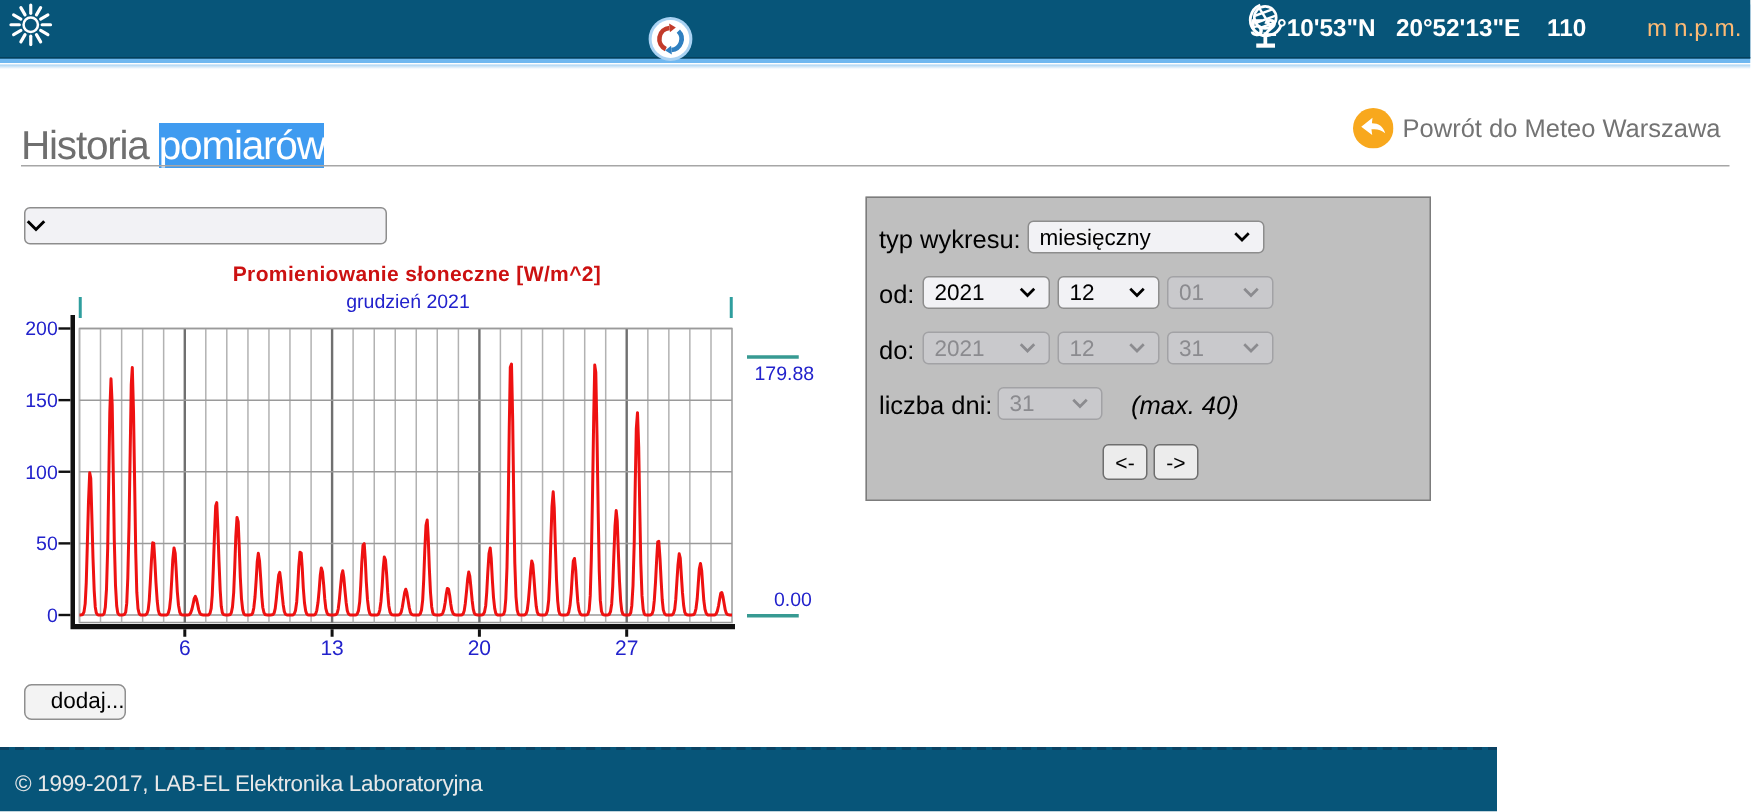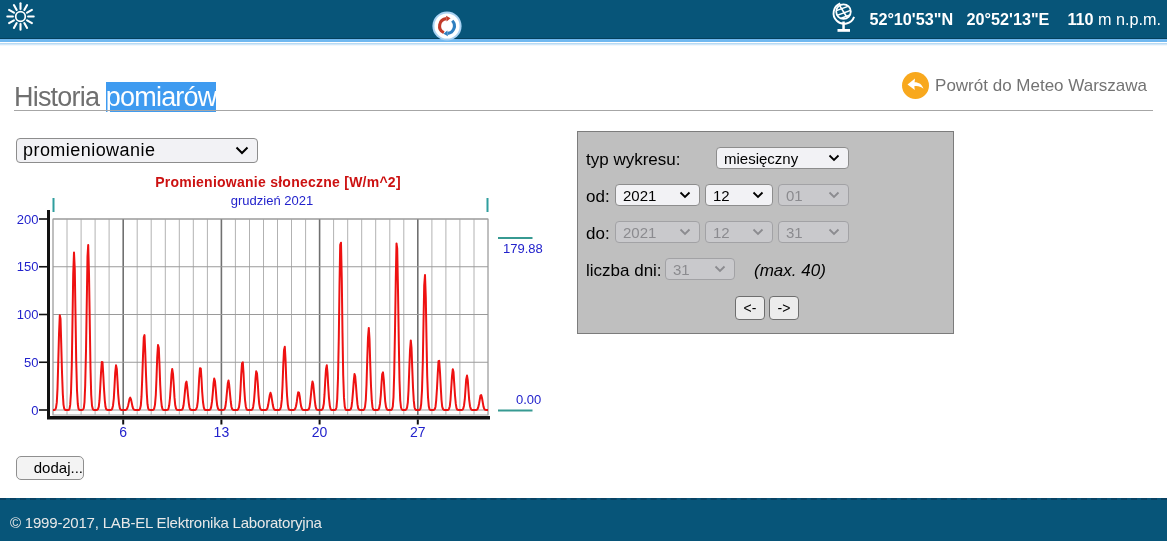--- a/index.html
+++ b/index.html
@@ -5,21 +5,21 @@
 <style>
   * { margin:0; padding:0; box-sizing:border-box; }
   html,body { width:1167px; height:541px; background:#fff; font-family:"Liberation Sans", sans-serif; overflow:hidden; }
   body { position:relative; }
   .abs { position:absolute; }
 
   
   #hdr { position:absolute; left:0; top:0; width:1167px; height:39px; background:#075579; border-bottom:1px solid #05405c; box-shadow:0 3px 0 #70b8f0; }
   #hdr-title { position:absolute; left:44px; top:4px; color:#fff; font-size:22px; font-weight:bold; letter-spacing:-0.2px; }
   #coords { position:absolute; right:6px; top:10px; color:#fff; font-size:16.2px; font-weight:bold; }
-  #coords .thin { font-weight:normal; color:#ffffff; }
+  #coords .thin { font-weight:normal; color:#fdba74;margin-left:36px; }
 
   
   #h1 { position:absolute; left:14px; top:83.5px; font-size:27px; line-height:26px; color:#6f6f6f; letter-spacing:-0.8px; }
   #h1 .sel { background:#3f9bf0; color:#fff; }
   #rule { position:absolute; left:14px; top:110px; width:1139px; height:0; border-top:1px solid #a6a6a6; }
   #back { position:absolute; top:72px; right:20px; height:27px; }
   #back span { position:absolute; right:0; top:4px; color:#737373; font-size:17px; white-space:nowrap; }
   #back svg { position:absolute; right:218px; top:0; }
 
   
@@ -30,21 +30,21 @@
 
   
   #panel { position:absolute; left:577px; top:131px; width:377px; height:203px; background:#bfbfbf; border:1px solid #7c7c7c; }
   .plabel { position:absolute; font-size:17px; color:#000; }
 
   .btn { position:absolute; border:1px solid #6e6e6e; border-radius:4px; background:#ececec; font-size:14px; color:#000; text-align:center; font-family:"Liberation Sans", sans-serif; }
 
   #dodaj { position:absolute; left:16px; top:456px; width:68px; height:24px; border:1px solid #8f8f8f; border-radius:5px; background:#f3f3f3; font-size:15px; text-align:right; line-height:21px; }
 
   
-  #ftr { position:absolute; left:0; top:498px; width:1167px; height:43px; background:#075579; border-top:2px dashed #0a4263; color:#e8e8e8; font-size:16px; }
+  #ftr { position:absolute; left:0; top:498px; width:998px; height:43px; background:#075579; border-top:2px dashed #0a4263; color:#e8e8e8; font-size:16px; }
   #ftr .l { position:absolute; left:10px; top:14px; font-size:15px; letter-spacing:-0.2px; }
   #ftr .r { position:absolute; right:19px; top:14px; font-size:15px; letter-spacing:-0.2px; }
 </style>
 </head>
 <body>
 
 <div class="abs" style="left:0;top:43px;width:1167px;height:3px;background:linear-gradient(#a8d2f2,#ffffff);"></div>
 <div id="hdr">
   <svg class="abs" style="left:6px;top:2px;" width="29" height="29" viewBox="0 0 29 29">
     <circle cx="14.5" cy="14.5" r="4.8" fill="none" stroke="#fff" stroke-width="1.7"></circle>
@@ -96,21 +96,20 @@
 <div id="rule"></div>
 <div id="back">
   <svg width="27" height="27" viewBox="0 0 27 27">
     <circle cx="13.5" cy="13.5" r="13.5" fill="#f8a81d"></circle>
     <path d="M5.5 12.5 L13 6.5 L12.6 10.2 C17 10.2 20 12.2 21.5 16.8 C18.6 14.4 16 13.8 12.3 14.2 L12.8 18 Z" fill="#fff"></path>
   </svg>
   <span>Powrót do Meteo Warszawa</span>
 </div>
 
 <div class="sel-box" style="left:16px;top:138px;width:242px;height:25px;font-size:18px;letter-spacing:0.45px;">
-  <span class="txt" style="padding-left:6px;">promieniowanie</span>
   <svg width="14" height="9" viewBox="0 0 14 9">
       <path d="M1.5 1.5 L7 7 L12.5 1.5" fill="none" stroke="#000" stroke-width="2"></path>
     </svg>
 </div>
 
 <svg id="chart" class="abs" style="left:0;top:172px;" width="560" height="290" viewBox="0 0 560 290">
 <text x="278" y="15" text-anchor="middle" font-size="14" font-weight="bold" letter-spacing="0.25" fill="#cc1111">Promieniowanie słoneczne [W/m^2]</text>
 <text x="272" y="33" text-anchor="middle" font-size="13" fill="#2222cc">grudzień 2021</text>
 <rect x="52.5" y="26" width="2" height="14" fill="#2f9e9e"></rect>
 <rect x="486.5" y="26" width="2" height="14" fill="#2f9e9e"></rect>
@@ -174,21 +173,21 @@
 <text x="417.8" y="264.5" text-anchor="middle" font-size="14" fill="#2222cc">27</text>
 <path d="M53.0 238.0 L53.8 238.0 L54.5 237.9 L55.2 237.6 L56.0 235.9 L56.8 230.4 L57.5 216.6 L58.2 192.1 L59.0 162.6 L59.8 143.2 L60.5 146.8 L61.2 170.9 L62.0 200.2 L62.8 221.7 L63.5 232.6 L64.2 236.6 L65.0 237.7 L65.8 238.0 L66.5 238.0 L67.2 238.0 L68.0 238.0 L68.8 237.8 L69.5 236.9 L70.2 232.9 L71.0 220.7 L71.8 193.2 L72.5 148.9 L73.2 102.6 L74.0 80.5 L74.8 97.8 L75.5 142.6 L76.2 188.3 L77.0 218.2 L77.8 232.0 L78.5 236.6 L79.2 237.7 L80.0 238.0 L80.8 238.0 L81.5 238.0 L82.2 237.9 L83.0 237.6 L83.8 236.1 L84.5 230.1 L85.2 213.3 L86.0 178.7 L86.8 129.0 L87.5 84.6 L88.2 73.0 L89.0 102.1 L89.8 152.4 L90.5 196.7 L91.2 222.8 L92.0 233.7 L92.8 237.1 L93.5 237.8 L94.2 238.0 L95.0 238.0 L95.8 238.0 L96.5 238.0 L97.2 237.8 L98.0 237.1 L98.8 234.6 L99.5 228.2 L100.2 216.3 L101.0 201.0 L101.8 189.9 L102.5 190.1 L103.2 201.5 L104.0 216.7 L104.8 228.5 L105.5 234.8 L106.2 237.2 L107.0 237.8 L107.8 238.0 L108.5 238.0 L109.2 238.0 L110.0 238.0 L110.8 238.0 L111.5 237.7 L112.2 236.8 L113.0 233.7 L113.8 226.5 L114.5 214.4 L115.2 200.9 L116.0 193.3 L116.8 196.9 L117.5 209.0 L118.2 222.4 L119.0 231.5 L119.8 236.0 L120.5 237.5 L121.2 237.9 L122.0 238.0 L122.8 238.0 L123.5 238.0 L124.2 238.0 L125.0 238.0 L125.8 237.9 L126.5 237.5 L127.2 236.4 L128.0 234.0 L128.8 230.4 L129.5 226.9 L130.2 225.6 L131.0 227.4 L131.8 231.1 L132.5 234.6 L133.2 236.7 L134.0 237.6 L134.8 237.9 L135.5 238.0 L136.2 238.0 L137.0 238.0 L137.8 238.0 L138.5 238.0 L139.2 237.8 L140.0 236.9 L140.8 233.6 L141.5 224.7 L142.2 207.4 L143.0 184.1 L143.8 165.3 L144.5 163.1 L145.2 178.9 L146.0 202.4 L146.8 221.5 L147.5 232.2 L148.2 236.4 L149.0 237.7 L149.8 237.9 L150.5 238.0 L151.2 238.0 L152.0 238.0 L152.8 237.9 L153.5 237.7 L154.2 236.5 L155.0 232.6 L155.8 223.0 L156.5 206.0 L157.2 185.9 L158.0 173.0 L158.8 176.0 L159.5 192.8 L160.2 212.8 L161.0 227.2 L161.8 234.5 L162.5 237.1 L163.2 237.8 L164.0 238.0 L164.8 238.0 L165.5 238.0 L166.2 238.0 L167.0 237.9 L167.8 237.7 L168.5 236.6 L169.2 233.3 L170.0 226.0 L170.8 214.4 L171.5 202.4 L172.2 196.9 L173.0 201.8 L173.8 213.5 L174.5 225.4 L175.2 233.0 L176.0 236.5 L176.8 237.7 L177.5 237.9 L178.2 238.0 L179.0 238.0 L179.8 238.0 L180.5 238.0 L181.2 237.9 L182.0 237.7 L182.8 236.6 L183.5 233.6 L184.2 227.5 L185.0 218.9 L185.8 211.4 L186.5 209.6 L187.2 214.8 L188.0 223.5 L188.8 231.1 L189.5 235.5 L190.2 237.3 L191.0 237.8 L191.8 238.0 L192.5 238.0 L193.2 238.0 L194.0 238.0 L194.8 238.0 L195.5 237.8 L196.2 237.2 L197.0 235.0 L197.8 229.3 L198.5 218.8 L199.2 205.6 L200.0 196.2 L200.8 196.7 L201.5 206.8 L202.2 220.0 L203.0 230.0 L203.8 235.3 L204.5 237.3 L205.2 237.9 L206.0 238.0 L206.8 238.0 L207.5 238.0 L208.2 238.0 L209.0 238.0 L209.8 237.8 L210.5 237.1 L211.2 234.9 L212.0 229.7 L212.8 221.1 L213.5 211.7 L214.2 206.6 L215.0 209.3 L215.8 218.0 L216.5 227.3 L217.2 233.6 L218.0 236.6 L218.8 237.7 L219.5 237.9 L220.2 238.0 L221.0 238.0 L221.8 238.0 L222.5 238.0 L223.2 237.9 L224.0 237.7 L224.8 236.8 L225.5 234.0 L226.2 228.2 L227.0 219.5 L227.8 211.3 L228.5 208.5 L229.2 213.0 L230.0 221.9 L230.8 230.0 L231.5 235.0 L232.2 237.1 L233.0 237.8 L233.8 238.0 L234.5 238.0 L235.2 238.0 L236.0 238.0 L236.8 238.0 L237.5 237.9 L238.2 237.2 L239.0 235.1 L239.8 229.2 L240.5 218.0 L241.2 203.1 L242.0 191.4 L242.8 190.4 L243.5 200.8 L244.2 215.8 L245.0 227.8 L245.8 234.4 L246.5 237.0 L247.2 237.8 L248.0 238.0 L248.8 238.0 L249.5 238.0 L250.2 238.0 L251.0 238.0 L251.8 237.8 L252.5 237.1 L253.2 234.7 L254.0 228.8 L254.8 218.6 L255.5 206.7 L256.2 199.3 L257.0 201.4 L257.8 211.5 L258.5 223.3 L259.2 231.8 L260.0 236.0 L260.8 237.5 L261.5 237.9 L262.2 238.0 L263.0 238.0 L263.8 238.0 L264.5 238.0 L265.2 238.0 L266.0 237.9 L266.8 237.4 L267.5 236.0 L268.2 232.8 L269.0 227.9 L269.8 223.0 L270.5 220.8 L271.2 223.0 L272.0 227.9 L272.8 232.8 L273.5 236.0 L274.2 237.4 L275.0 237.9 L275.8 238.0 L276.5 238.0 L277.2 238.0 L278.0 238.0 L278.8 238.0 L279.5 237.8 L280.2 237.2 L281.0 234.7 L281.8 227.9 L282.5 214.1 L283.2 194.7 L284.0 178.2 L284.8 174.7 L285.5 186.8 L286.2 206.3 L287.0 223.0 L287.8 232.6 L288.5 236.5 L289.2 237.7 L290.0 237.9 L290.8 238.0 L291.5 238.0 L292.2 238.0 L293.0 238.0 L293.8 237.9 L294.5 237.6 L295.2 236.7 L296.0 234.2 L296.8 229.7 L297.5 224.1 L298.2 220.3 L299.0 220.7 L299.8 225.0 L300.5 230.6 L301.2 234.7 L302.0 236.9 L302.8 237.7 L303.5 237.9 L304.2 238.0 L305.0 238.0 L305.8 238.0 L306.5 238.0 L307.2 238.0 L308.0 237.8 L308.8 237.2 L309.5 235.1 L310.2 230.3 L311.0 222.4 L311.8 213.8 L312.5 209.4 L313.2 212.1 L314.0 220.1 L314.8 228.5 L315.5 234.1 L316.2 236.8 L317.0 237.7 L317.8 237.9 L318.5 238.0 L319.2 238.0 L320.0 238.0 L320.8 238.0 L321.5 237.9 L322.2 237.5 L323.0 236.0 L323.8 231.8 L324.5 222.7 L325.2 209.5 L326.0 197.1 L326.8 193.3 L327.5 200.5 L328.2 214.0 L329.0 226.2 L329.8 233.6 L330.5 236.7 L331.2 237.7 L332.0 238.0 L332.8 238.0 L333.5 238.0 L334.2 238.0 L335.0 237.9 L335.8 237.4 L336.5 235.2 L337.2 227.2 L338.0 206.1 L338.8 165.9 L339.5 113.3 L340.2 72.9 L341.0 70.7 L341.8 108.3 L342.5 161.1 L343.2 203.1 L344.0 225.9 L344.8 234.8 L345.5 237.3 L346.2 237.9 L347.0 238.0 L347.8 238.0 L348.5 238.0 L349.2 238.0 L350.0 237.8 L350.8 237.1 L351.5 234.8 L352.2 229.2 L353.0 219.7 L353.8 208.6 L354.5 202.0 L355.2 204.3 L356.0 213.8 L356.8 224.7 L357.5 232.4 L358.2 236.2 L359.0 237.6 L359.8 237.9 L360.5 238.0 L361.2 238.0 L362.0 238.0 L362.8 238.0 L363.5 237.9 L364.2 237.3 L365.0 235.0 L365.8 228.0 L366.5 212.7 L367.2 189.1 L368.0 165.5 L368.8 155.9 L369.5 166.8 L370.2 190.7 L371.0 214.0 L371.8 228.7 L372.5 235.2 L373.2 237.4 L374.0 237.9 L374.8 238.0 L375.5 238.0 L376.2 238.0 L377.0 238.0 L377.8 237.9 L378.5 237.5 L379.2 236.0 L380.0 231.7 L380.8 223.4 L381.5 211.8 L382.2 202.1 L383.0 200.3 L383.8 207.8 L384.5 219.4 L385.2 229.3 L386.0 234.9 L386.8 237.1 L387.5 237.8 L388.2 238.0 L389.0 238.0 L389.8 238.0 L390.5 238.0 L391.2 237.9 L392.0 237.3 L392.8 234.5 L393.5 225.1 L394.2 201.4 L395.0 158.7 L395.8 106.6 L396.5 71.4 L397.2 76.3 L398.0 118.0 L398.8 169.8 L399.5 208.4 L400.2 228.1 L401.0 235.5 L401.8 237.5 L402.5 237.9 L403.2 238.0 L404.0 238.0 L404.8 238.0 L405.5 237.9 L406.2 237.5 L407.0 235.8 L407.8 230.6 L408.5 218.7 L409.2 199.3 L410.0 178.7 L410.8 168.4 L411.5 175.5 L412.2 195.1 L413.0 215.4 L413.8 228.9 L414.5 235.2 L415.2 237.3 L416.0 237.9 L416.8 238.0 L417.5 238.0 L418.2 238.0 L419.0 238.0 L419.8 237.7 L420.5 236.5 L421.2 231.8 L422.0 218.5 L422.8 190.7 L423.5 150.4 L424.2 113.7 L425.0 103.1 L425.8 125.9 L426.5 166.8 L427.2 203.4 L428.0 225.1 L428.8 234.3 L429.5 237.2 L430.2 237.9 L431.0 238.0 L431.8 238.0 L432.5 238.0 L433.2 238.0 L434.0 237.8 L434.8 237.1 L435.5 234.7 L436.2 228.3 L437.0 216.3 L437.8 200.8 L438.5 189.2 L439.2 188.9 L440.0 200.3 L440.8 215.8 L441.5 228.0 L442.2 234.6 L443.0 237.1 L443.8 237.8 L444.5 238.0 L445.2 238.0 L446.0 238.0 L446.8 238.0 L447.5 238.0 L448.2 237.8 L449.0 236.9 L449.8 234.2 L450.5 227.8 L451.2 216.8 L452.0 204.4 L452.8 197.2 L453.5 200.1 L454.2 211.1 L455.0 223.3 L455.8 231.9 L456.5 236.1 L457.2 237.5 L458.0 237.9 L458.8 238.0 L459.5 238.0 L460.2 238.0 L461.0 238.0 L461.8 237.9 L462.5 237.7 L463.2 236.7 L464.0 233.7 L464.8 227.2 L465.5 217.2 L466.2 207.4 L467.0 203.6 L467.8 208.5 L468.5 218.6 L469.2 228.2 L470.0 234.2 L470.8 236.9 L471.5 237.7 L472.2 238.0 L473.0 238.0 L473.8 238.0 L474.5 238.0 L475.2 238.0 L476.0 238.0 L476.8 237.8 L477.5 237.1 L478.2 235.4 L479.0 232.0 L479.8 227.4 L480.5 223.5 L481.2 223.0 L482.0 226.0 L482.8 230.7 L483.5 234.6 L484.2 236.8 L485.0 237.7 L485.8 237.9 L486.5 238.0 L487.2 238.0 L488.0 238.0" fill="none" stroke="#ee1111" stroke-width="2" stroke-linejoin="round"></path>
 <line x1="498" y1="66" x2="532.5" y2="66" stroke="#379a92" stroke-width="2.2"></line>
 <text x="503" y="81" font-size="13" fill="#2222cc">179.88</text>
 <text x="516" y="232" font-size="13" fill="#2222cc">0.00</text>
 <line x1="498" y1="238.5" x2="532.5" y2="238.5" stroke="#379a92" stroke-width="2.2"></line>
 </svg>
 
 <div id="panel"></div>
 <div class="plabel" style="left:586px;top:150px;">typ wykresu:</div>
-<div class="sel-box" style="left:716px;top:147px;width:133px;height:22px;font-size:15px;">
+<div class="sel-box" style="left:685px;top:147px;width:158px;height:22px;font-size:15px;">
   <span class="txt">miesięczny</span>
   <svg width="12" height="8" viewBox="0 0 12 8">
       <path d="M1.5 1.5 L6 6 L10.5 1.5" fill="none" stroke="#000" stroke-width="1.8"></path>
     </svg>
 </div>
 
 <div class="plabel" style="left:586px;top:187px;">od:</div>
 <div class="sel-box" style="left:615px;top:184px;width:85px;height:22px;font-size:15px;">
   <span class="txt">2021</span>
   <svg width="12" height="8" viewBox="0 0 12 8">

